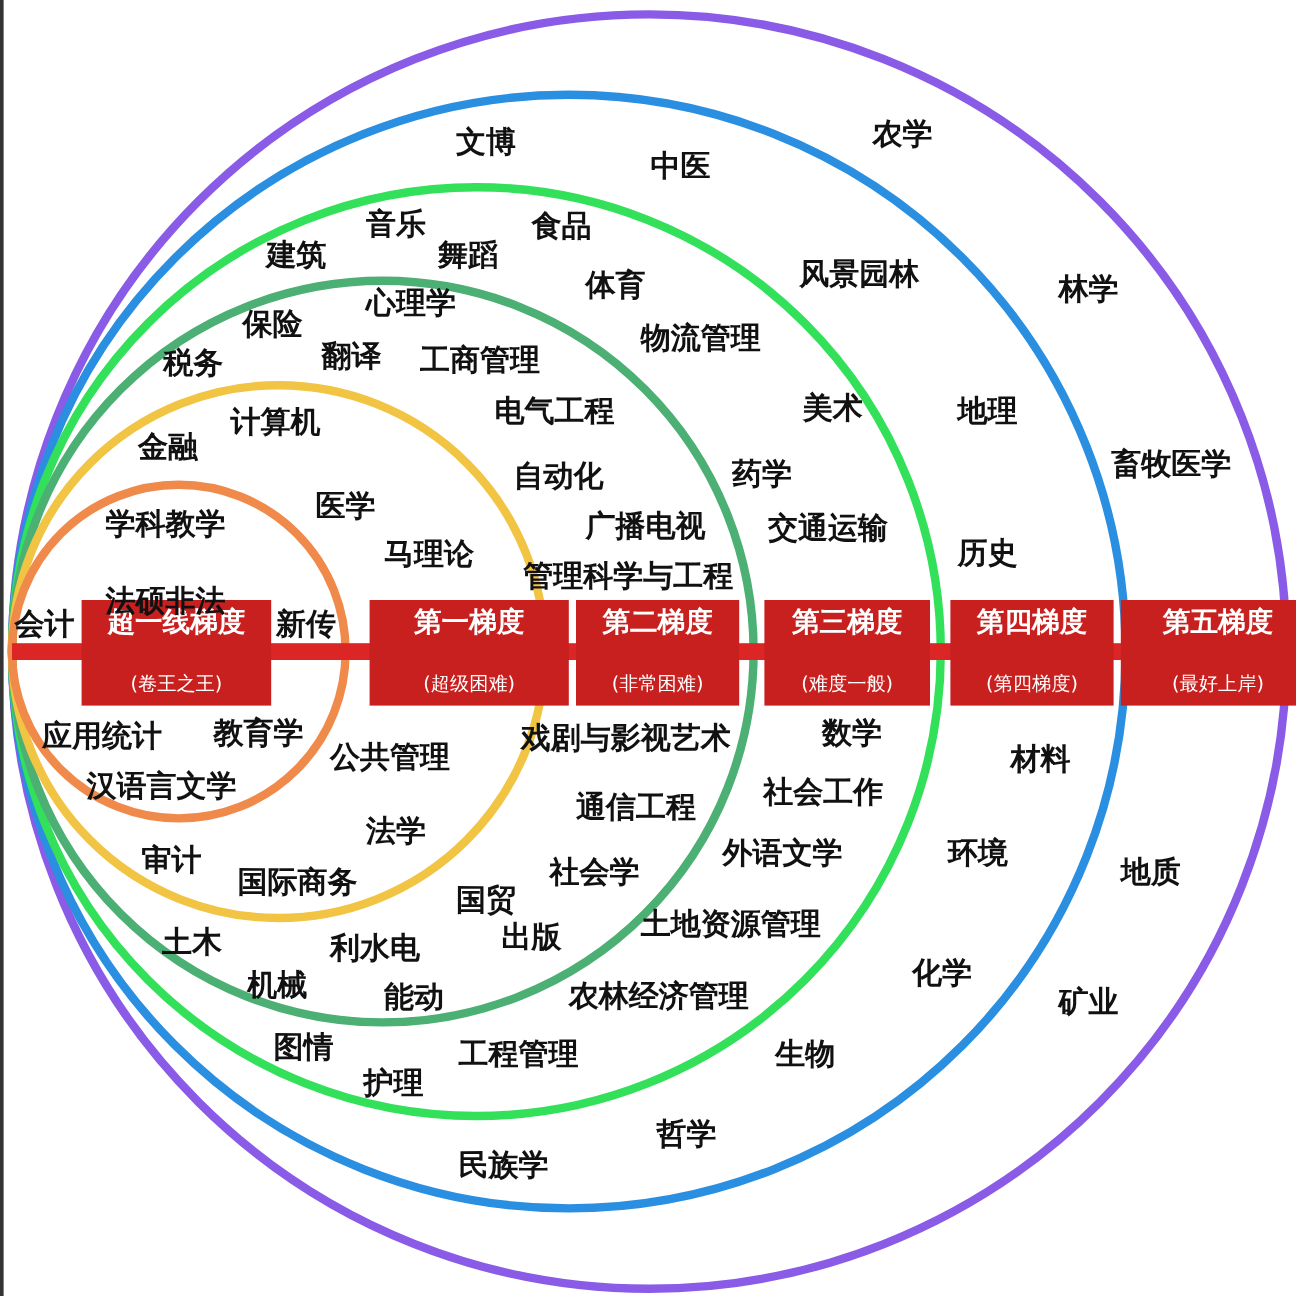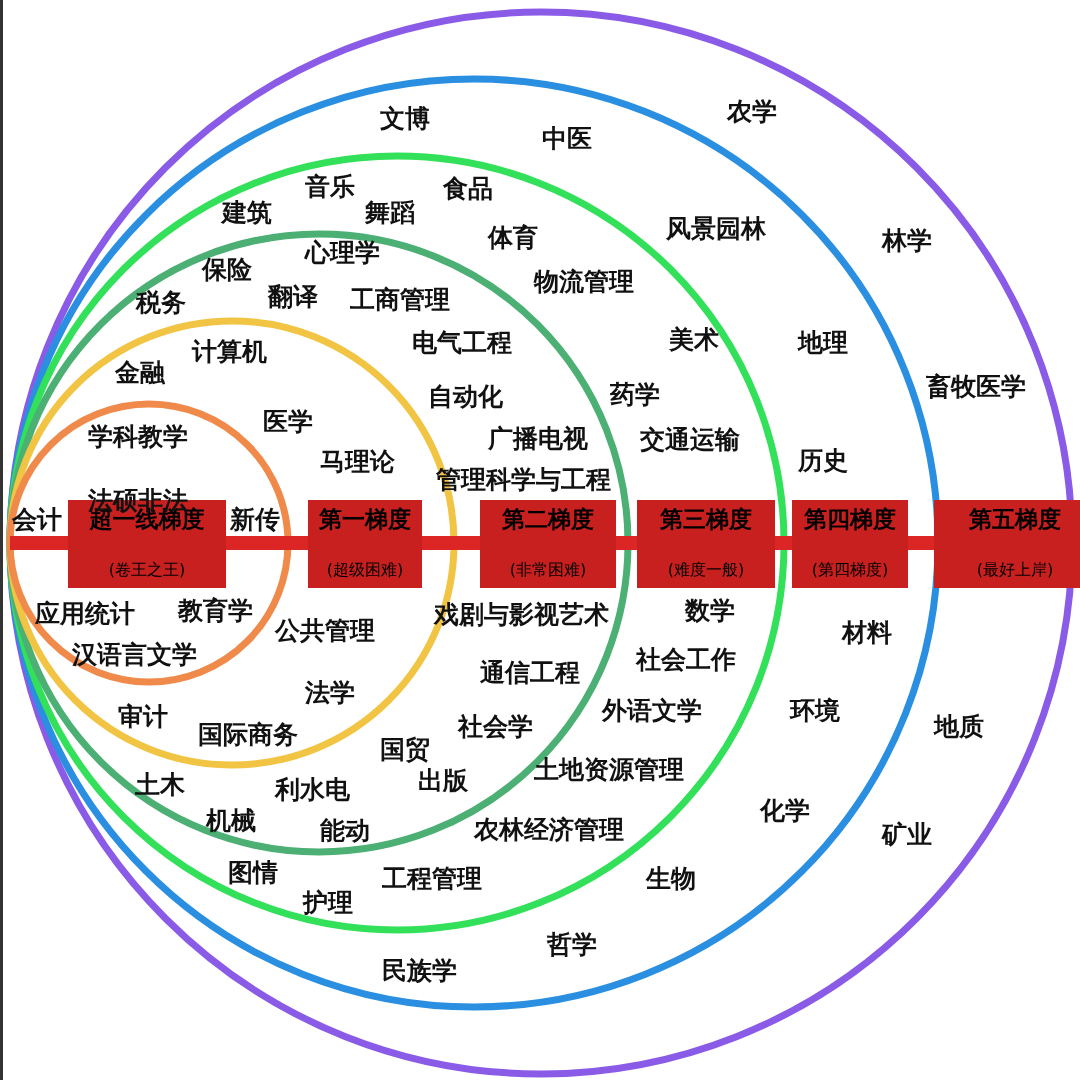--- a/index.html
+++ b/index.html
@@ -1,21 +1,21 @@
 <!DOCTYPE html>
 <html><head>
 <meta charset="utf-8">
 <style>
   html, body { margin:0; padding:0; background:#ffffff; }
   body { width:1080px; height:1080px; position:relative; overflow:hidden;
          font-family: "DejaVu Sans", "Liberation Sans", sans-serif; }
   #stage { position:absolute; left:0; top:0; width:1080px; height:1080px; }
   svg.rings { position:absolute; left:0; top:0; }
   .band { position:absolute; left:10px; top:536px; width:1066px; height:14px; background:#dc2626; }
-  .tier { position:absolute; background:#c81f1f; color:#000000; text-align:center; }
+  .tier { position:absolute; background:#c81f1f; color:#ffffff; text-align:center; }
   .tier .t { display:block; height:38px; line-height:38px; font-size:23px; font-weight:bold; }
   .tier .s { display:block; height:36px; line-height:36px; font-size:16px; margin-top:14px; }
   .major { position:absolute; color:#111111; font-size:25px; font-weight:bold; white-space:nowrap;
            letter-spacing:0px; line-height:30px; }
   .edge { position:absolute; left:0; top:0; width:3px; height:1080px; background:#333; }
 </style>
 </head>
 <body>
 
 <div id="stage">
@@ -29,33 +29,33 @@
     <circle cx="232" cy="543" r="222" fill="none" stroke="#f2c443" stroke-width="7"></circle>
     <circle cx="149" cy="543" r="139" fill="none" stroke="#f08a4b" stroke-width="7"></circle>
   </svg>
 
   <div class="band"></div>
 
   <div class="tier" style="left:68px;top:500px;width:158px;">
     <span class="t">超一线梯度</span>
     <span class="s">(卷王之王)</span>
   </div>
-  <div class="tier" style="left:308px;top:500px;width:114px;">
+  <div class="tier" style="left:308px;top:500px;width:166px;">
     <span class="t">第一梯度</span>
     <span class="s">(超级困难)</span>
   </div>
   <div class="tier" style="left:480px;top:500px;width:136px;">
     <span class="t">第二梯度</span>
     <span class="s">(非常困难)</span>
   </div>
   <div class="tier" style="left:637px;top:500px;width:138px;">
     <span class="t">第三梯度</span>
     <span class="s">(难度一般)</span>
   </div>
-  <div class="tier" style="left:792px;top:500px;width:116px;">
+  <div class="tier" style="left:792px;top:500px;width:136px;">
     <span class="t">第四梯度</span>
     <span class="s">(第四梯度)</span>
   </div>
   <div class="tier" style="left:934px;top:500px;width:162px;">
     <span class="t">第五梯度</span>
     <span class="s">(最好上岸)</span>
   </div>
 
   <span class="major" style="left:88px;top:422px;">学科教学</span>
   <span class="major" style="left:88px;top:466px;margin-top:20px;">法硕非法</span>

